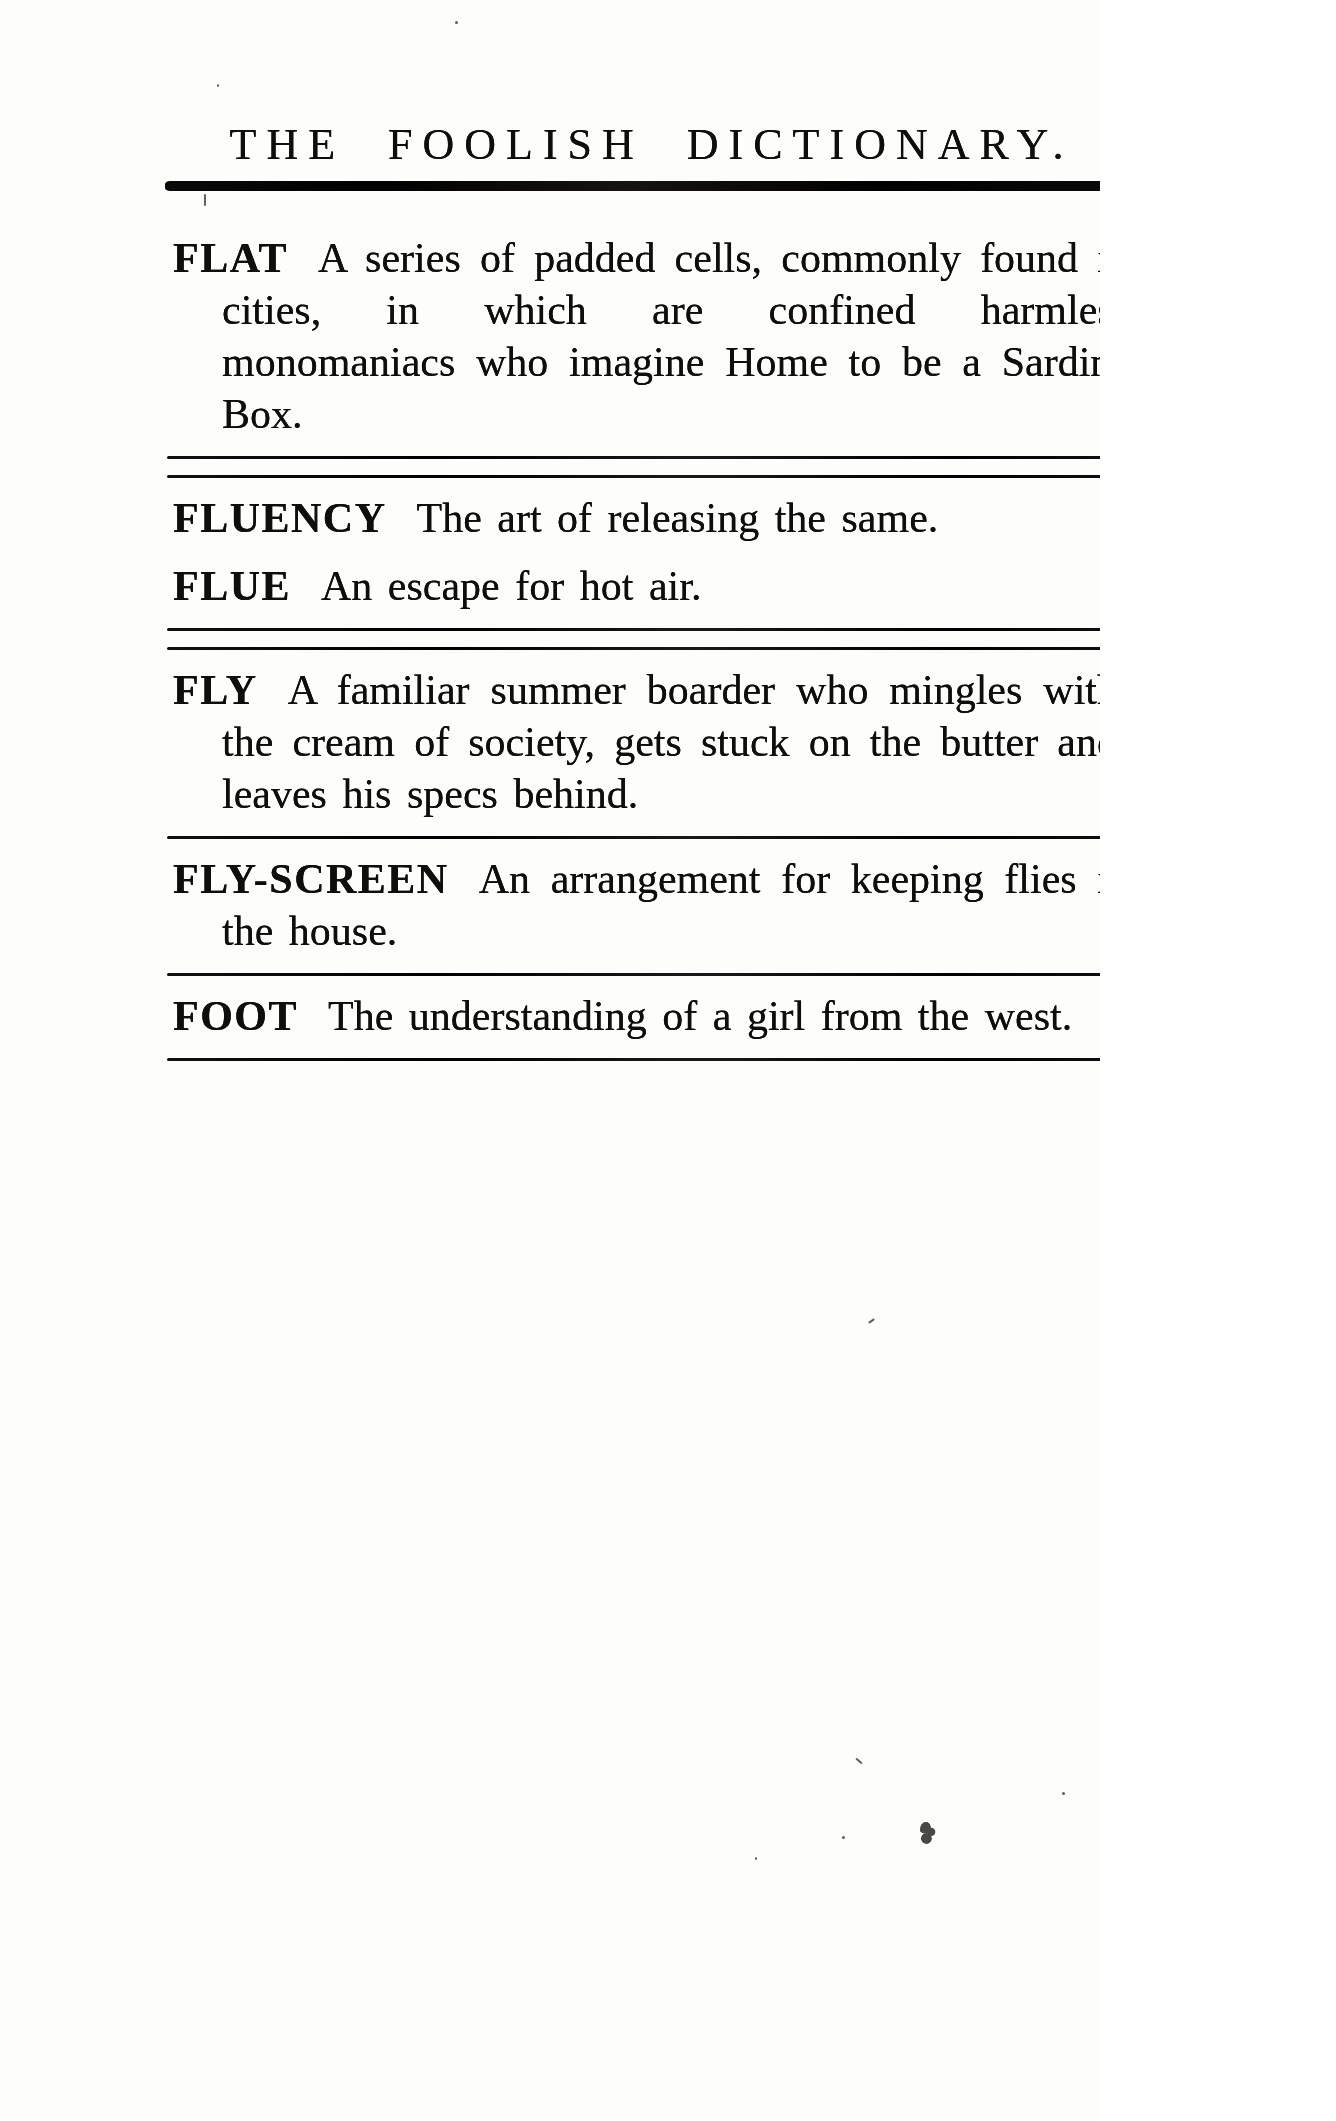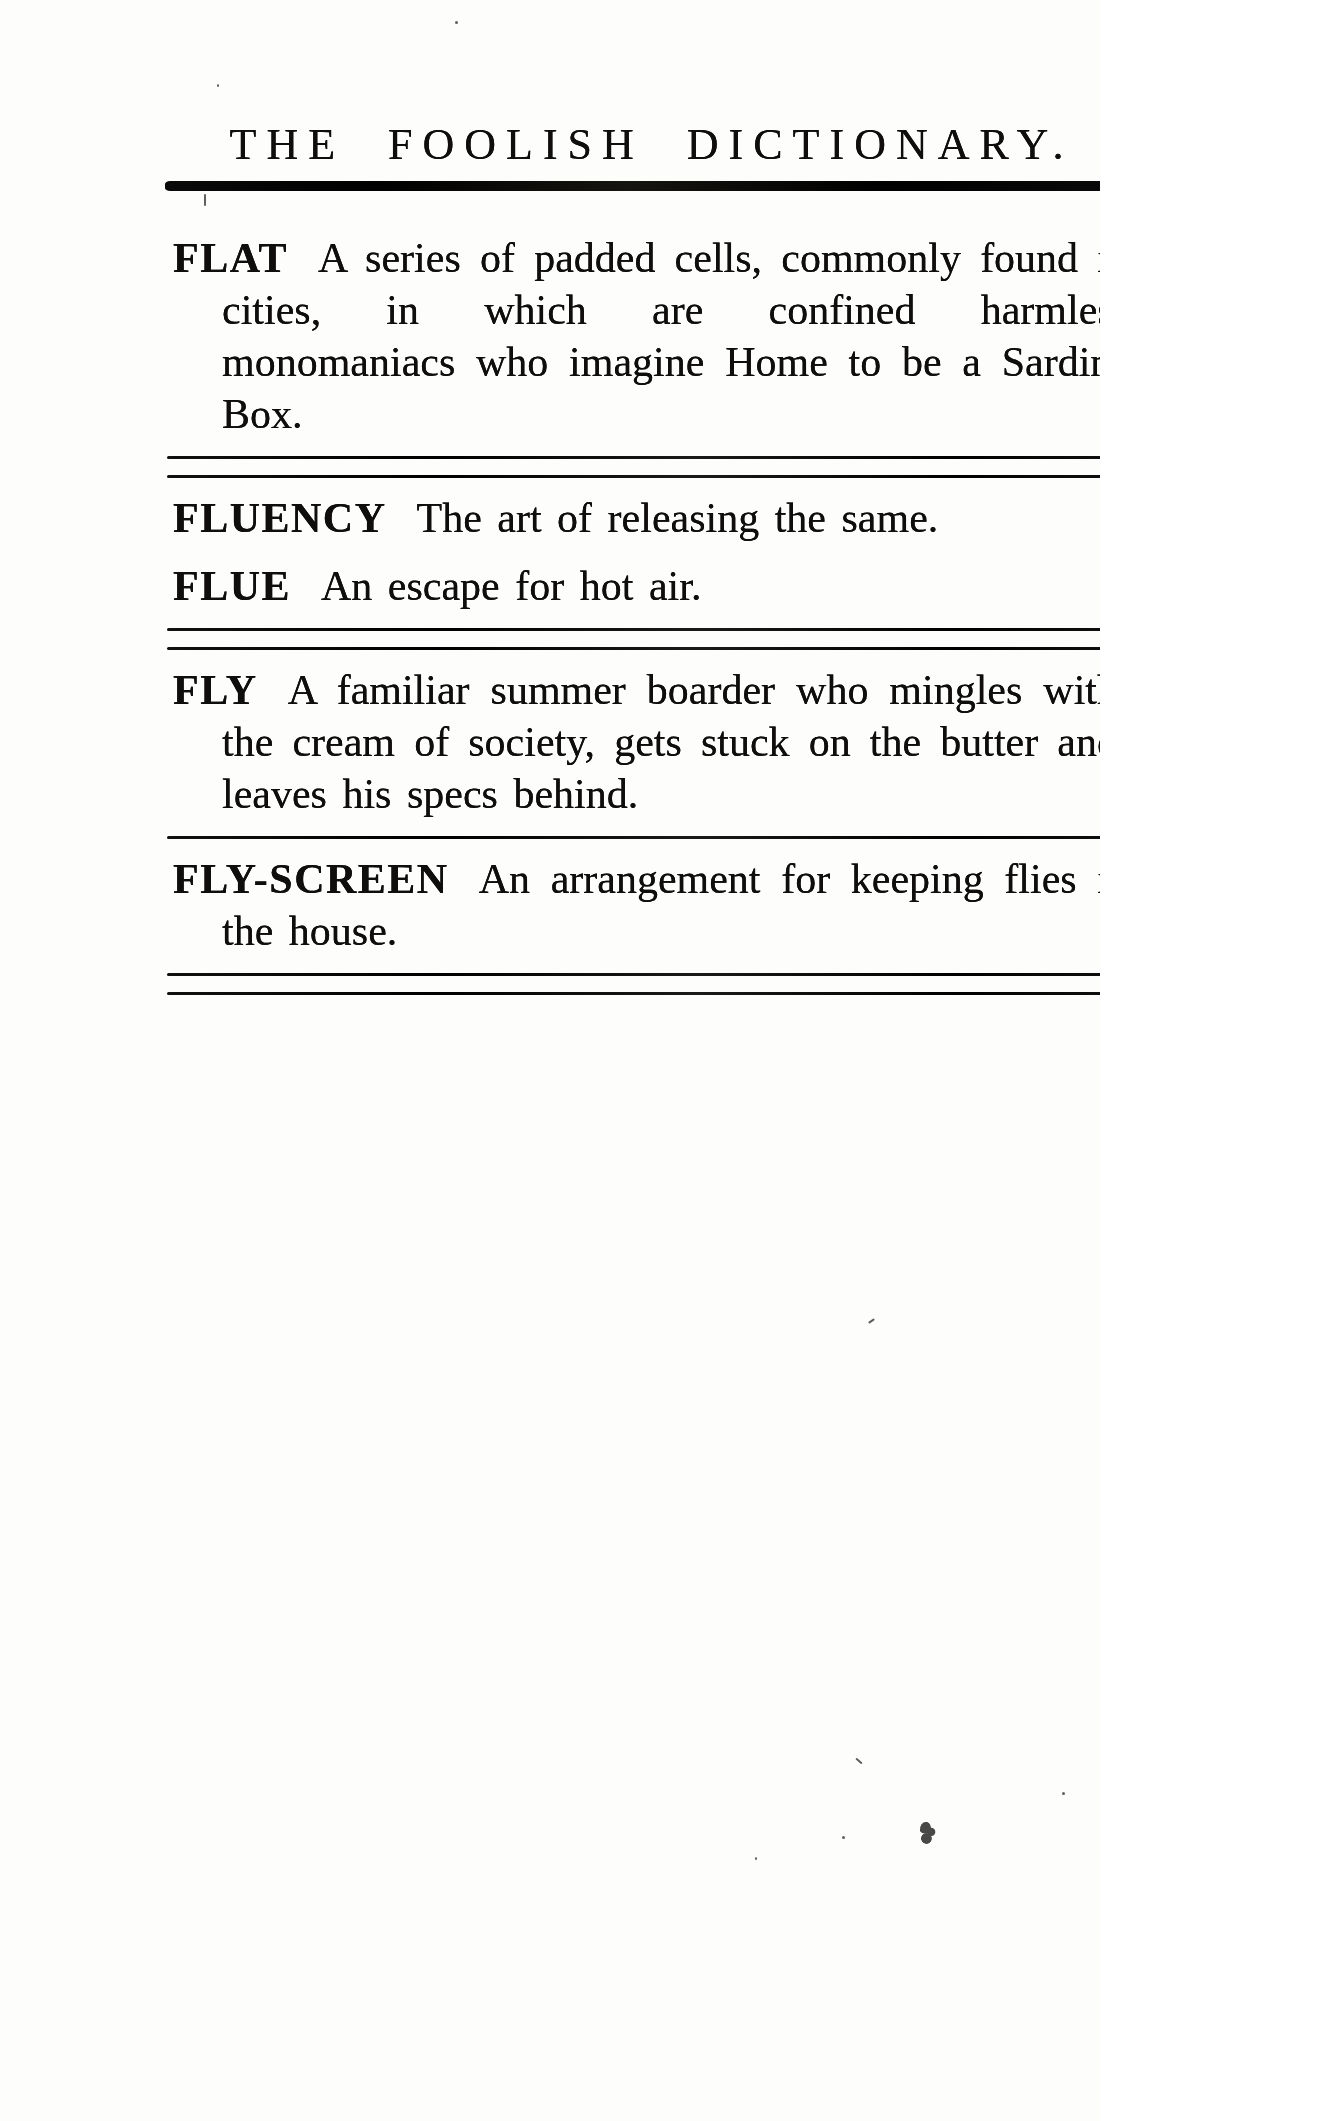--- a/index.html
+++ b/index.html
@@ -118,20 +118,21 @@
   <div class="divider"></div>
 
   <p class="entry" data-term="FLY"><span class="term">FLY</span><span class="definition">A familiar summer boarder who mingles with the cream of society, gets stuck on the butter and leaves his specs behind.</span></p>
 
   <div class="divider"></div>
 
   <p class="entry" data-term="FLY-SCREEN"><span class="term">FLY-SCREEN</span><span class="definition">An arrangement for keeping flies in the house.</span></p>
 
   <div class="divider"></div>
 
+  <p class="entry" data-term="FOOT"><span class="term">FOOT</span><span class="definition">The understanding of a girl from the west.</span></p>
 
 
   <div class="divider"></div>
 
 </section>
   </div>
 
   <div class="speck" style="left:455px; top:21px; width:3px; height:3px;"></div>
   <div class="speck" style="left:217px; top:84px; width:2px; height:3px;"></div>
   <div class="speck tick" style="left:204px; top:194px; width:2px; height:12px;"></div>

